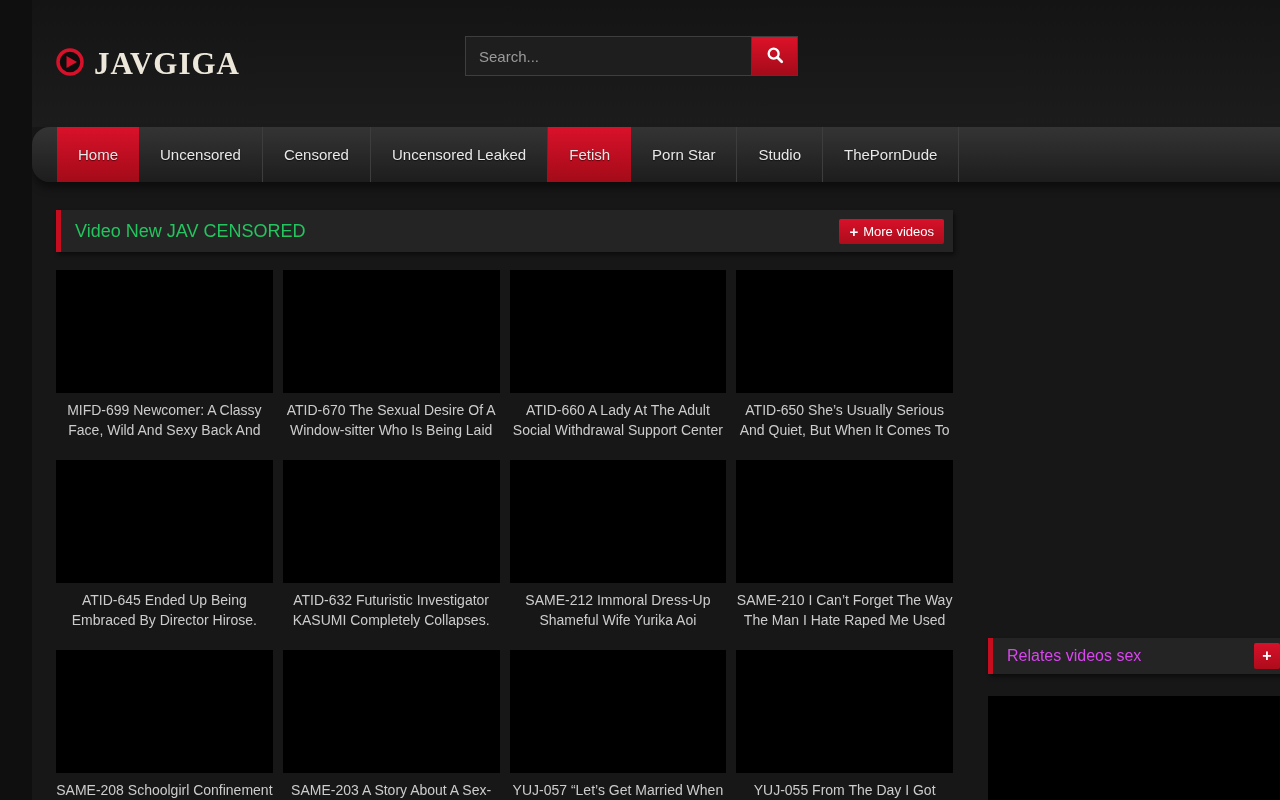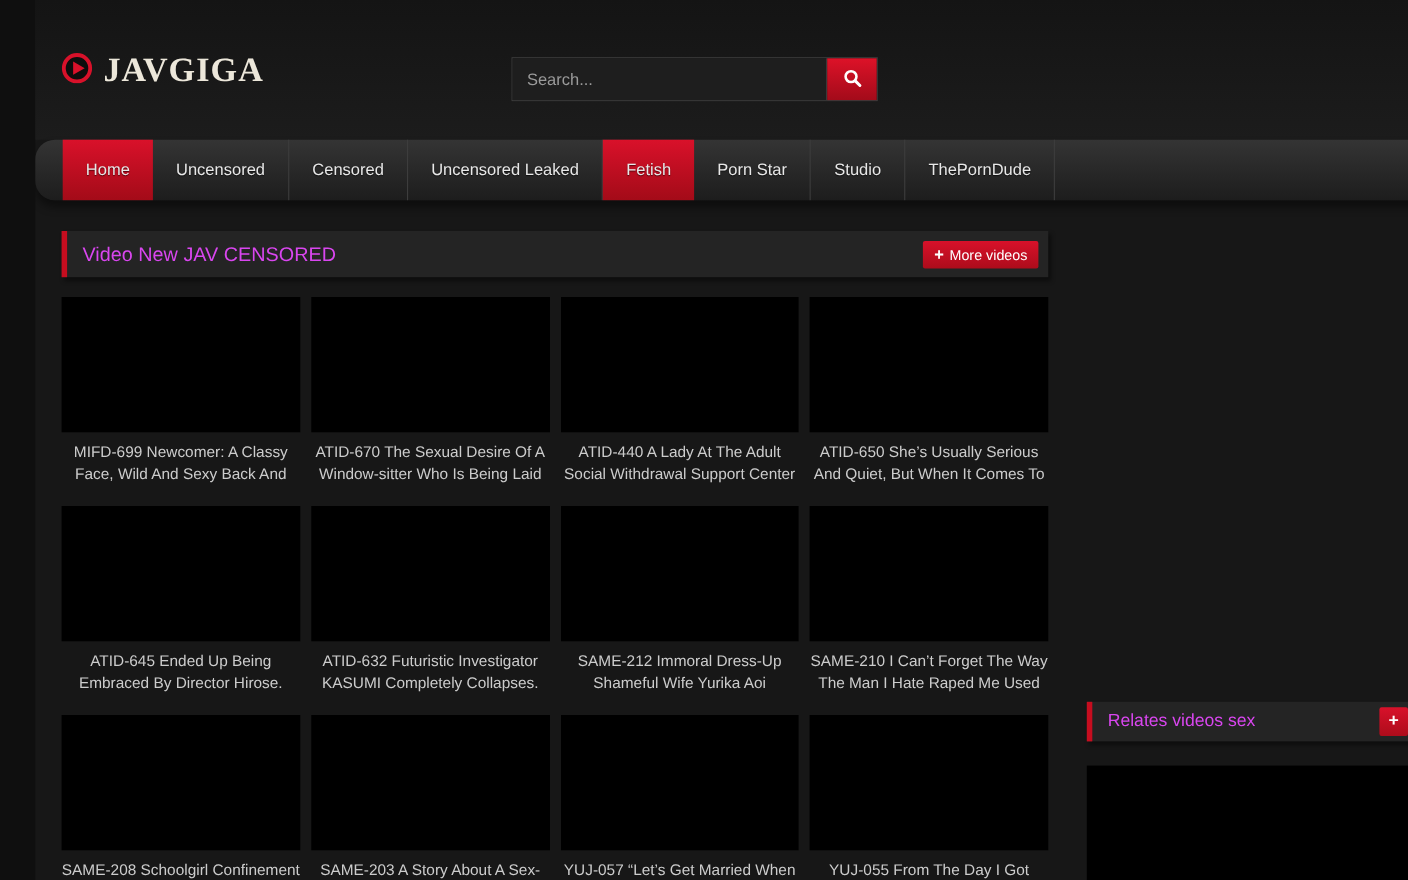--- a/index.html
+++ b/index.html
@@ -7,41 +7,41 @@
   .page {
     position:relative; width:1280px; height:800px; overflow:hidden;
     background:#171717; font-family:"Liberation Sans", sans-serif;margin-left:32px;
   }
   
   .header { position:absolute; top:0; left:0; width:1280px; height:127px;
     background:linear-gradient(#141414,#1c1c1c); }
   .logo { position:absolute; left:24px; top:46px; display:flex; align-items:center; gap:10px; cursor:pointer; }
   .logo-text { font-family:"Liberation Serif", serif; font-weight:bold; font-size:31px;
     color:#ece7da; letter-spacing:1px; }
-  .search-form { position:absolute; left:433px; top:52px; width:333px; height:40px;
+  .search-form { position:absolute; left:433px; top:36px; width:333px; height:40px;
     display:flex; border:1px solid #3e3e3e; background:#101010; }
   .search-input { flex:1; background:#1e1e1e; border:none; outline:none; color:#c9c9c9;
     font-size:15px; padding:0 13px; border-right:1px solid #3e3e3e;
     font-family:"Liberation Sans", sans-serif; }
   .search-input::placeholder { color:#9a9a9a; }
   .search-btn { width:45px; background:linear-gradient(#dd1228,#a30b1a); border:none;
     display:flex; align-items:center; justify-content:center; cursor:pointer; }
   
   .nav { position:absolute; top:127px; left:0; width:1280px; height:55px;
     background:linear-gradient(#343434,#1d1d1d);
     box-shadow:0 6px 9px rgba(0,0,0,0.45); display:flex; padding-left:25px;border-radius:18px; }
   .nav-item { height:55px; line-height:55px; padding:0 21px; color:#e8e8e8; font-size:15px;
     border-right:1px solid #3d3d3d; text-decoration:none; display:block; cursor:pointer;
     text-shadow:0 1px 1px rgba(0,0,0,0.6); white-space:nowrap; }
   .nav-item.active { background:linear-gradient(#d9112a,#a30b18); border-right:none; }
   
   .section-head { position:absolute; left:24px; top:210px; width:897px; height:42px;
     background:#242424; border-left:5px solid #c60d1f;
     box-shadow:2px 3px 4px rgba(0,0,0,0.45); display:flex; align-items:center; }
-  .section-title { color:#d946ef; font-size:18px; margin-left:14px; }
+  .section-title { color:#22c55e; font-size:18px; margin-left:14px; }
   .more-btn { position:absolute; right:9px; top:9px; height:25px;
     background:linear-gradient(#d8112a,#ad0c1b); color:#fff; font-size:13px; border:none;
     border-radius:2px; padding:0 10px; display:flex; align-items:center; gap:5px; cursor:pointer;
     font-family:"Liberation Sans", sans-serif; }
   .plus-glyph { font-weight:bold; font-size:15px; line-height:1; }
   
   .grid { position:absolute; left:24px; top:270px; width:897px;
     display:grid; grid-template-columns:repeat(4,1fr); column-gap:10px; row-gap:20px; }
   .card { height:170px; }
   .thumb { width:100%; height:123px; background:#000; cursor:pointer; }
@@ -111,21 +111,21 @@
     <div class="card">
       <div class="thumb"></div>
       <div class="vtitle">MIFD-699 Newcomer: A Classy Face, Wild And Sexy Back And</div>
     </div>
     <div class="card">
       <div class="thumb"></div>
       <div class="vtitle">ATID-670 The Sexual Desire Of A Window-sitter Who Is Being Laid</div>
     </div>
     <div class="card">
       <div class="thumb"></div>
-      <div class="vtitle">ATID-440 A Lady At The Adult Social Withdrawal Support Center</div>
+      <div class="vtitle">ATID-660 A Lady At The Adult Social Withdrawal Support Center</div>
     </div>
     <div class="card">
       <div class="thumb"></div>
       <div class="vtitle">ATID-650 She’s Usually Serious And Quiet, But When It Comes To</div>
     </div>
     <div class="card">
       <div class="thumb"></div>
       <div class="vtitle">ATID-645 Ended Up Being Embraced By Director Hirose.</div>
     </div>
     <div class="card">

